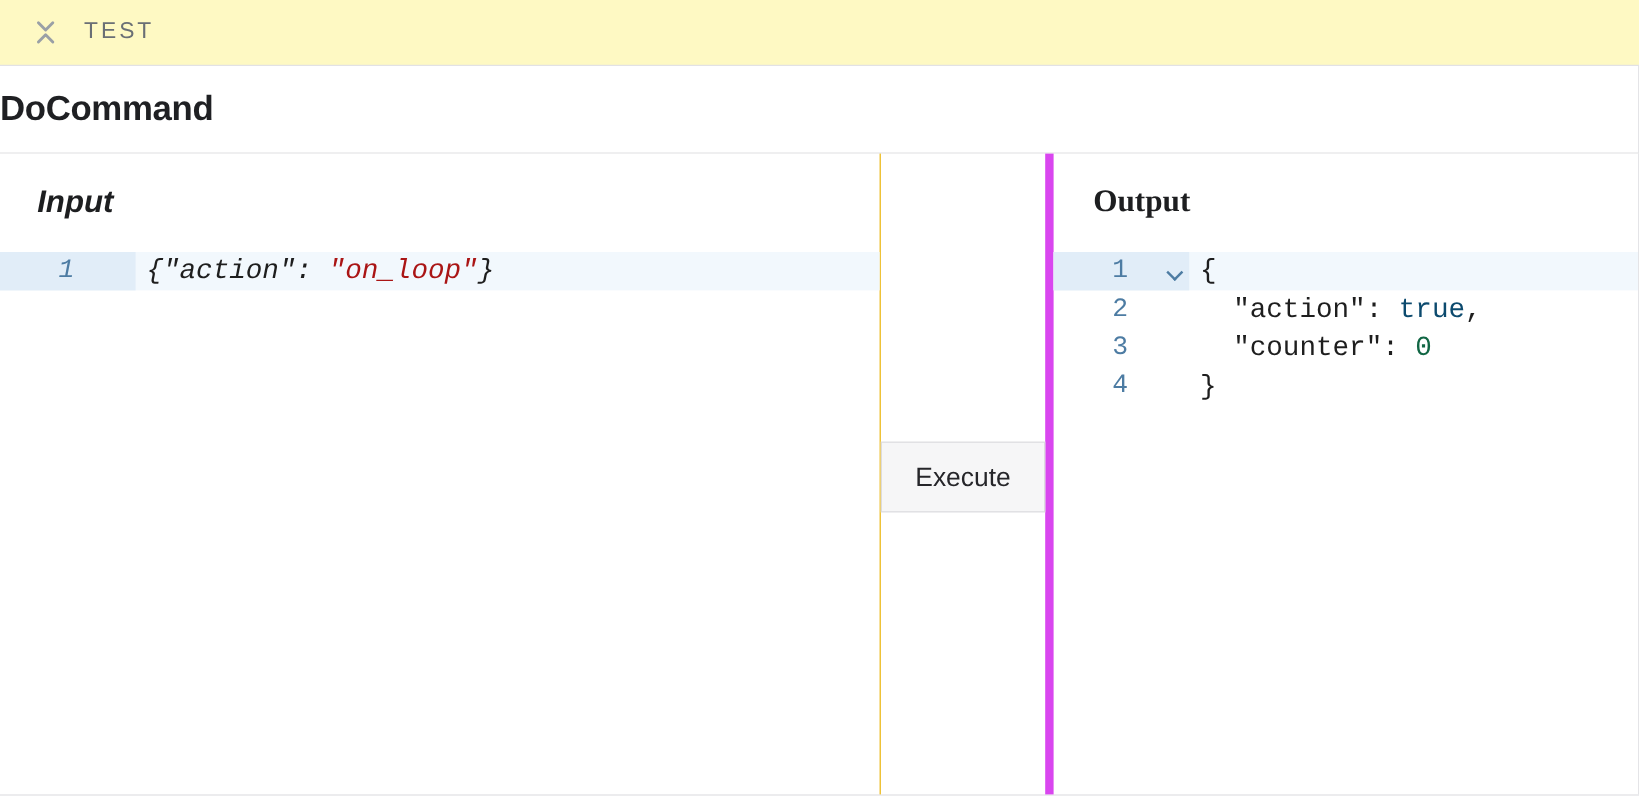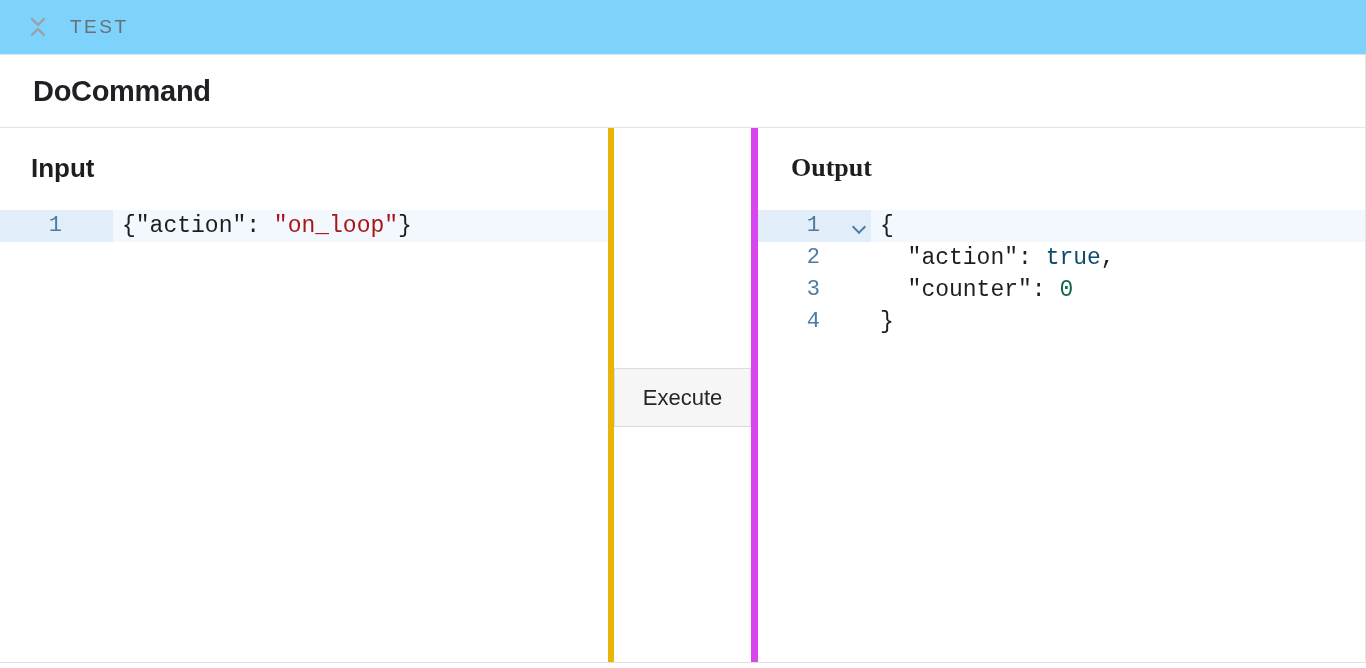--- a/index.html
+++ b/index.html
@@ -9,21 +9,21 @@
     width: 1366px;
     height: 668px;
     background: #ffffff;
     font-family: "Liberation Sans", sans-serif;
     overflow: hidden;
   }
 
   
   .topbar {
     height: 55px;
-    background: #7dd3fc;
+    background: #fef9c3;
     border-bottom: 1px solid #e2e2e5;
     display: flex;
     align-items: center;
     padding-left: 26px;
   }
   .collapse-btn {
     background: transparent;
     border: none;
     padding: 0;
     margin: 0 20px 0 0;
@@ -42,41 +42,41 @@
   }
 
   
   .command-header {
     height: 73px;
     background: #ffffff;
     border-bottom: 1px solid #e4e4e7;
     border-right: 1px solid #e4e4e7;
     display: flex;
     align-items: center;
-    padding-left: 33px;
   }
   .command-header h1 {
     margin: 0;
     font-size: 29px;
     font-weight: 700;
     color: #1f2023;
     letter-spacing: -0.3px;
   }
 
   
   .main {
     display: flex;
     height: 535px;
     border-bottom: 1px solid #e0e0e3;
   }
   .panel { padding-top: 24px; }
   .input-panel {
-    width: 614px;
-    flex: none;
-    border-right: 6px solid #eab308;
+    width: 734px;
+    flex: none;
+    border-right: 1px solid #eab308;
+    font-style: italic;
   }
   .middle-col {
     width: 144px;
     flex: none;
     border-right: 7px solid #d946ef;
     display: flex;
     flex-direction: column;
   }
   .output-panel {
     flex: 1;

